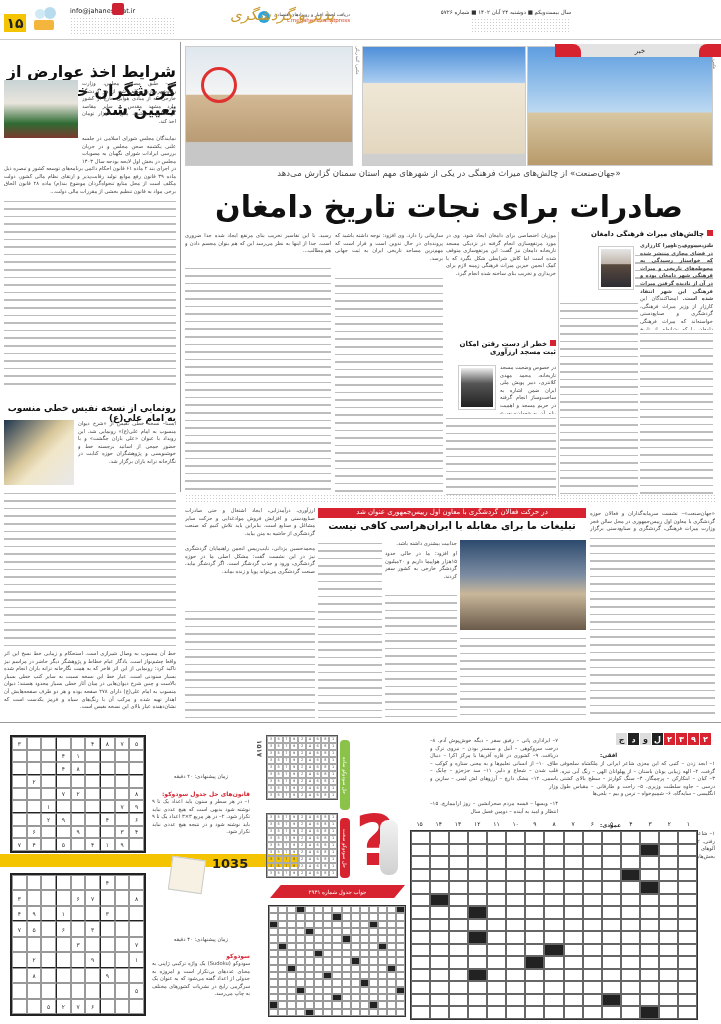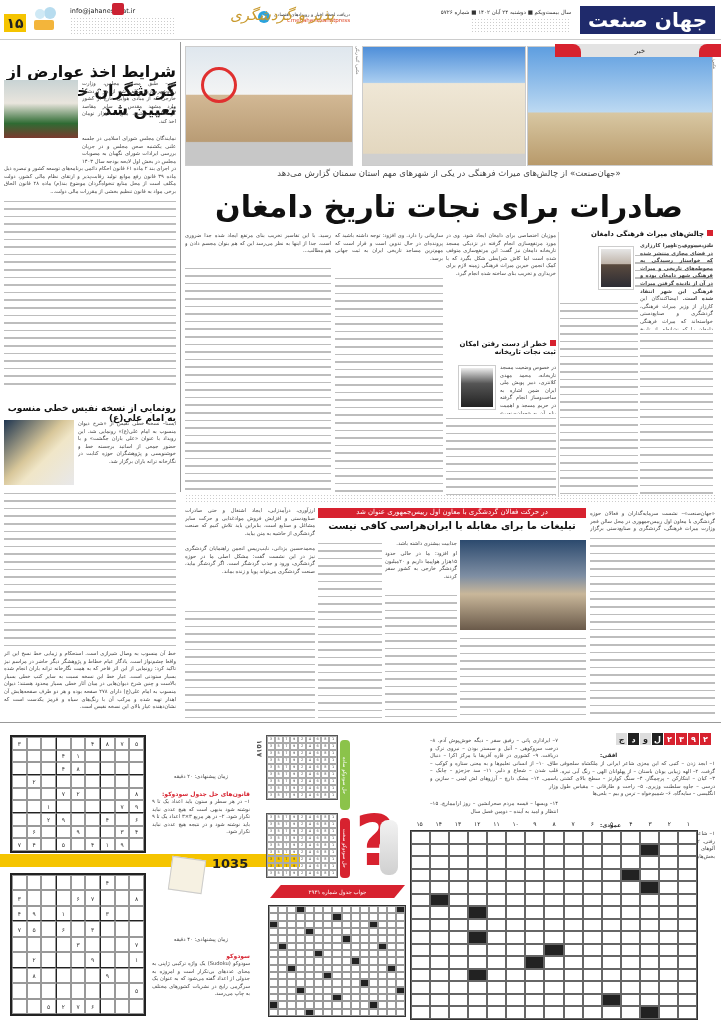--- a/index.html
+++ b/index.html
@@ -48,21 +48,20 @@
 .cross div.b{background:#222}
 .anscross div{border:0.3px solid #999;font-size:3.5px;text-align:center}
 .qmark{font-size:70px;color:#d7222f;font-weight:bold}
 .jadval{right:10px;top:733px;display:flex;gap:1px}
 .jadval span{width:11px;height:12px;font-size:8px;font-weight:bold;display:flex;align-items:center;justify-content:center}
 </style>
 </head>
 <body>
 
 <div class="abs hdr">
-  <div class="abs masthead">جهان صنعت</div>
   <div class="abs meta">سال بیست‌ویکم ■ دوشنبه ۲۴ آبان ۱۴۰۲ ■ شماره ۵۷۲۶</div>
   <div class="abs dotted" style="right:150px;top:18px;width:100px;height:16px"></div>
   <div class="abs tel">
     <div style="text-align:right">
       <div class="t1">دریافت لحظه اخبار و رویدادهای اقتصادی</div>
       <div class="t2">t.me/jahanesanatpress</div>
     </div>
     <div class="ico">➤</div>
   </div>
   <div class="abs section-logo">پذیر و گردشگری</div>
@@ -99,21 +98,21 @@
   </div>
 <div class="abs txt" style="right:8px;top:242px;width:78px">سیدمحمد حسین‌تقوی</div>
 <div class="abs txt lines" style="right:8px;top:252px;width:78px;height:40px"></div>
 <div class="abs txt" style="left:640px;top:242px;width:73px;height:250px;overflow:hidden"><span class="kh">نادر تیموری – اخیرا کارزاری در فضای مجازی منتشر شده که خواستار رسیدگی به محوطه‌های تاریخی و میراث فرهنگی شهر دامغان بوده و در آن از نادیده گرفتن میراث فرهنگی این شهر انتقاد شده است.</span> <span>امضاکنندگان این کارزار از وزیر میراث فرهنگی، گردشگری و صنایع‌دستی خواسته‌اند که میراث فرهنگی دامغان را که نشانه‌ای از تاریخ کهن ایران است...</span></div>
 <div class="abs txt lines" style="left:560px;top:300px;width:78px;height:195px"></div>
 <div class="abs txt lines" style="left:640px;top:330px;width:73px;height:165px"></div>
 
 <div class="abs" style="left:558px;top:232px;width:1px;height:265px;background:#ccc"></div>
 
 <div class="abs txt" style="left:446px;top:232px;width:110px;height:95px;overflow:hidden"><span>موزیان اختصاصی برای دامغان ایجاد شود.</span> <span>وی در مورد مرتفع‌سازی انجام گرفته در نزدیکی مسجد تاریخانه دامغان نیز گفت: این مرتفع‌سازی متوقف شده است اما کاش شرایطی شکل بگیرد که با کمک انجمن خیرین میراث فرهنگی زمینه لازم برای خریداری و تخریب بنای ساخته شده انجام گیرد.</span></div>
-<div class="abs head3" style="left:446px;top:340px;width:110px;text-align:right;font-size:7px"><span class="redsq"></span><span>خطر از دست رفتن امکان ثبت نجات تاریخانه</span></div>
+<div class="abs head3" style="left:446px;top:340px;width:110px;text-align:right;font-size:7px"><span class="redsq"></span><span>خطر از دست رفتن امکان ثبت مسجد ارزآوری</span></div>
 <div class="abs portrait" style="left:458px;top:365px;width:38px;height:45px">
     <div class="in" style="background:linear-gradient(#eee,#555 40%,#222)"></div>
   </div>
 <div class="abs txt" style="left:500px;top:364px;width:56px;height:50px;overflow:hidden">در خصوص وضعیت مسجد تاریخانه، محمد مهدی کلانتری، دبیر پویش ملی ایران ضمن اشاره به ساخت‌وساز انجام گرفته در حریم مسجد و اهمیت بنای آن به «جهان‌صنعت» گفت: مسجد تاریخانه دامغان در کنار فهرج یزد جزو نخستین نمونه‌های مساجد ایران هستند.</div>
 <div class="abs txt lines" style="left:446px;top:415px;width:110px;height:80px"></div>
 
 <div class="abs txt" style="left:335px;top:232px;width:108px;height:40px;overflow:hidden"><span>سازمانی را دارد.</span> <span>وی افزود: توجه داشته باشید که پرونده‌ای در حال تدوین است و قرار است که مهم‌ترین مساجد تاریخی ایران به ثبت جهانی برسد.</span></div>
 <div class="abs txt lines" style="left:335px;top:275px;width:108px;height:220px"></div>
 
 <div class="abs txt" style="left:185px;top:232px;width:146px;height:30px;overflow:hidden">رسید. با این تفاسیر تخریب بنای مرتفع ایجاد شده جدا ضروری است. جدا از اینها به نظر می‌رسد این که هم بنوان مجسم دادن و هم مطالب...</div>

